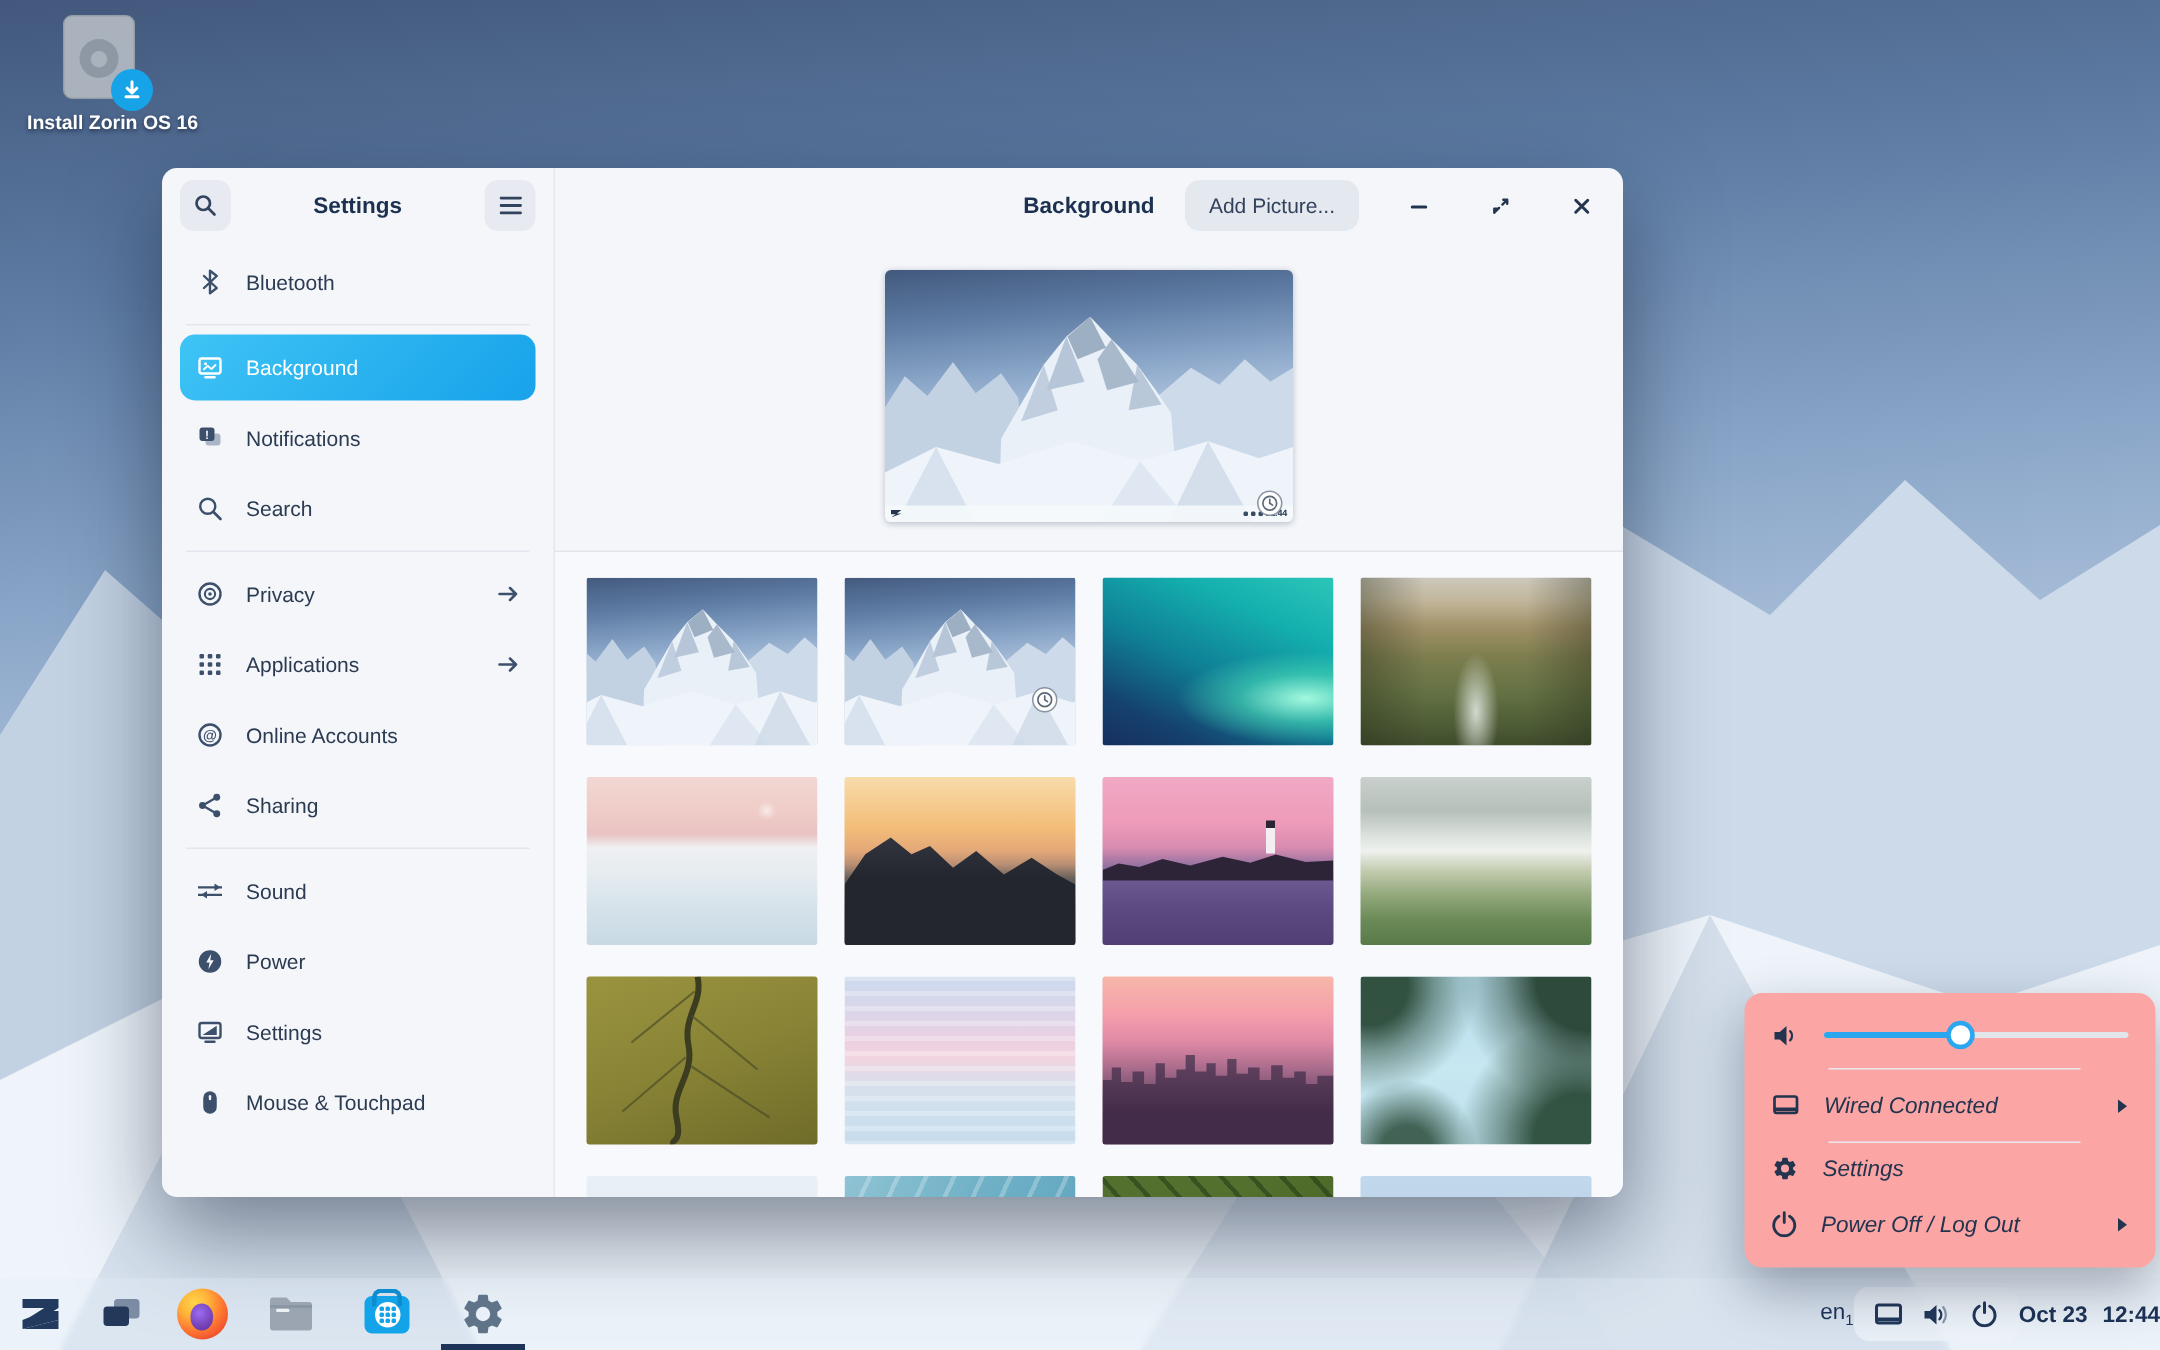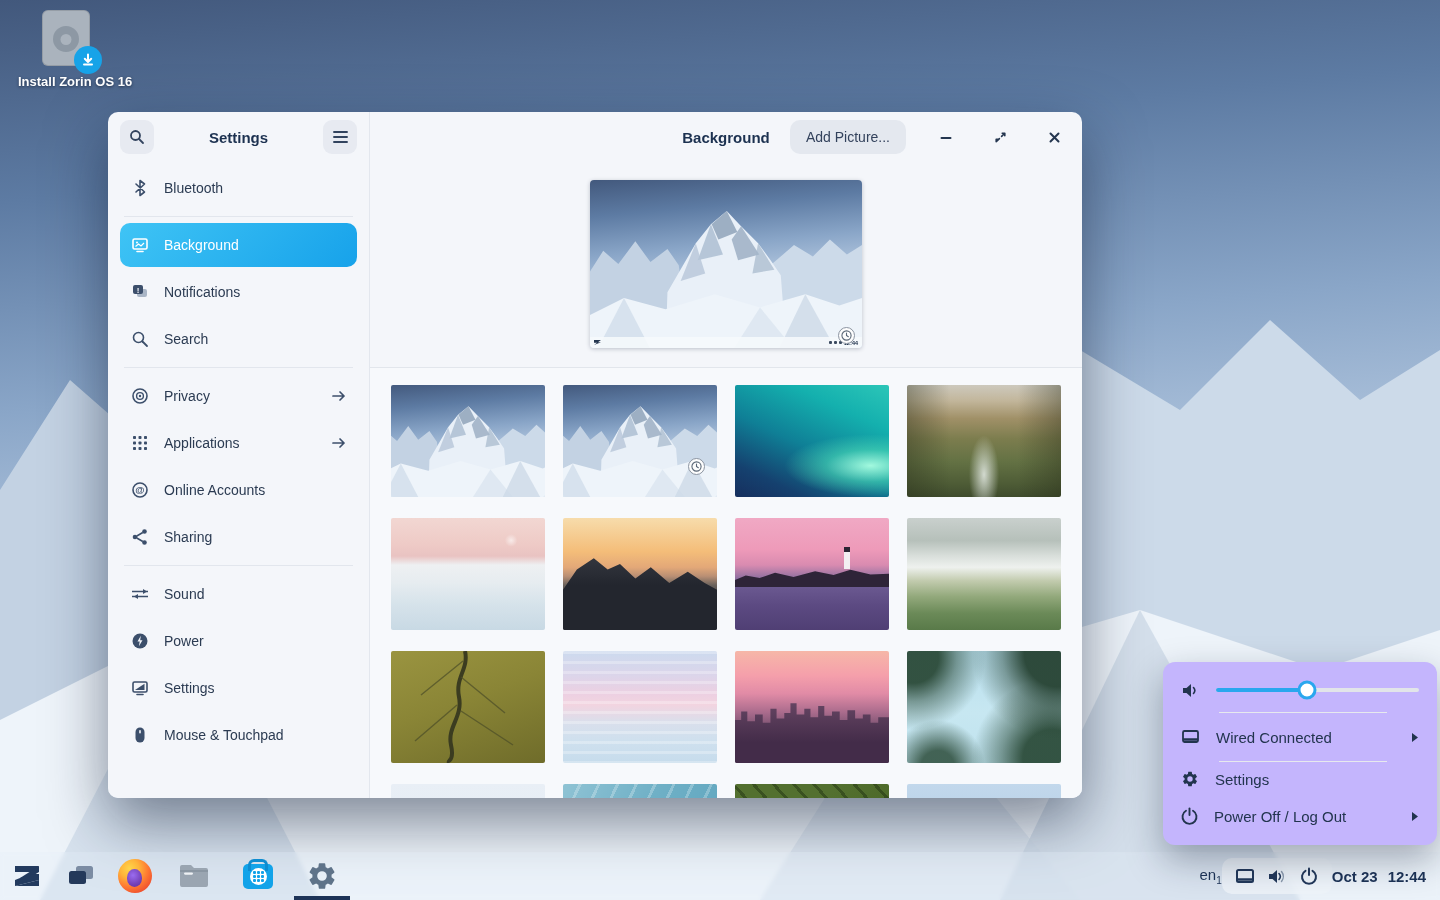--- a/index.html
+++ b/index.html
@@ -75,21 +75,21 @@
     radial-gradient(circle at 98% 2%, rgba(38,66,50,.95) 0 18%, rgba(38,66,50,.45) 30%, transparent 46%),
     radial-gradient(circle at 94% 96%, rgba(44,76,58,.95) 0 16%, rgba(44,76,58,.5) 28%, transparent 44%),
     radial-gradient(circle at 20% 104%, rgba(44,76,58,.85) 0 10%, transparent 28%),
     linear-gradient(180deg,#b9dfee 0%,#c7e7f1 55%,#bfe2ee 100%); }
   .w13 { background:linear-gradient(180deg,#e9eff6,#dfe9f2); }
   .w14 { background:repeating-linear-gradient(115deg, transparent 0 14px, rgba(255,255,255,.25) 14px 17px), linear-gradient(120deg,#8fc3d4 0%,#6fb0c6 45%,#5ba3bd 100%); }
   .w15 { background:repeating-linear-gradient(48deg, transparent 0 12px, rgba(20,35,10,.4) 12px 15px), linear-gradient(135deg,#53702f 0 40%,#44601f 100%); }
   .w16 { background:linear-gradient(180deg,#c2d8ec,#a9c6e0); }
 
   
-  .popup { position:absolute; left:1163px; top:662px; width:274px; height:183px; background:#c4b5fd; border-radius:12px; box-shadow:0 14px 36px rgba(15,25,50,.35); z-index:3; padding-top:6px; color:#22344e; }
+  .popup { position:absolute; left:1163px; top:662px; width:274px; height:183px; background:#fca5a5; border-radius:12px; box-shadow:0 14px 36px rgba(15,25,50,.35); z-index:3; padding-top:6px; color:#22344e;font-style:italic; }
   .pp-row { display:flex; align-items:center; gap:16px; padding:0 18px; font-size:15px; }
   .pp-vol { height:44px; }
   .pp-sep { height:1px; background:#e7e9ee; margin:0 50px 0 56px; }
   .pp-item { height:48px; }
   .pp-item.small { height:34px; }
   .pp-item.small2 { height:40px; }
   .pp-arrow { margin-left:auto; display:flex; }
   .vol-track { position:relative; flex:1; height:4px; border-radius:2px; background:#e2e5e9; }
   .vol-fill { position:absolute; left:0; top:0; bottom:0; border-radius:2px; background:#2aa7ee; }
   .vol-handle { position:absolute; top:50%; transform:translate(-50%,-50%); width:19px; height:19px; border-radius:50%; background:#fff; border:3px solid #2aa7ee; }
@@ -99,21 +99,21 @@
   .tb-left { display:flex; align-items:center; height:100%; }
   .tb-app { width:54px; height:100%; display:flex; align-items:center; justify-content:center; position:relative; }
   .tb-app.wide { width:64px; }
   .tb-app .indicator { position:absolute; left:50%; transform:translateX(-50%); bottom:0; width:56px; height:4px; background:#1d3357; }
   .ff-icon { position:relative; width:34px; height:34px; border-radius:50%; background:radial-gradient(circle at 34% 28%, #ffd54a 0%, #ffb43a 28%, #ff7a32 55%, #f0512e 78%, #e23c2e 100%); }
   .ff-icon::after { content:""; position:absolute; left:26%; top:30%; width:46%; height:52%; border-radius:50%; background:radial-gradient(circle at 40% 35%, #9a6cf0 0%, #7542b8 60%, #5c2e9e 100%); }
   .store-icon { position:relative; width:30px; height:25px; border-radius:5px; background:#12a3e9; display:flex; align-items:center; justify-content:center; }
   .store-icon::before { content:""; position:absolute; top:-5px; left:50%; transform:translateX(-50%); width:14px; height:9px; border:3px solid #0e8cd0; border-bottom:none; border-radius:6px 6px 0 0; }
   .store-globe { width:17px; height:17px; border-radius:50%; background:#fff; display:grid; grid-template-columns:repeat(3,3px); grid-template-rows:repeat(3,3px); gap:1px; align-content:center; justify-content:center; }
   .store-globe i { background:#12a3e9; border-radius:1px; }
-  .tb-right { margin-left:auto; display:flex; align-items:center; padding-right:14px; height:100%; }
+  .tb-right { margin-left:auto; display:flex; align-items:center; height:100%; }
   .lang { color:#1d3357; font-size:15px; font-weight:500; }
   .lang sub { font-size:10px; }
   .tray-group { display:flex; align-items:center; gap:6px; background:rgba(238,243,250,.78); border-radius:10px; padding:9px 10px; color:#22385a; }
   .tray-group .ticon { width:26px; display:flex; justify-content:center; }
   .clock { color:#1d3357; font-size:15px; font-weight:700; display:flex; gap:10px; }
 
   svg { display:block; }
 </style>
 </head>
 <body>

